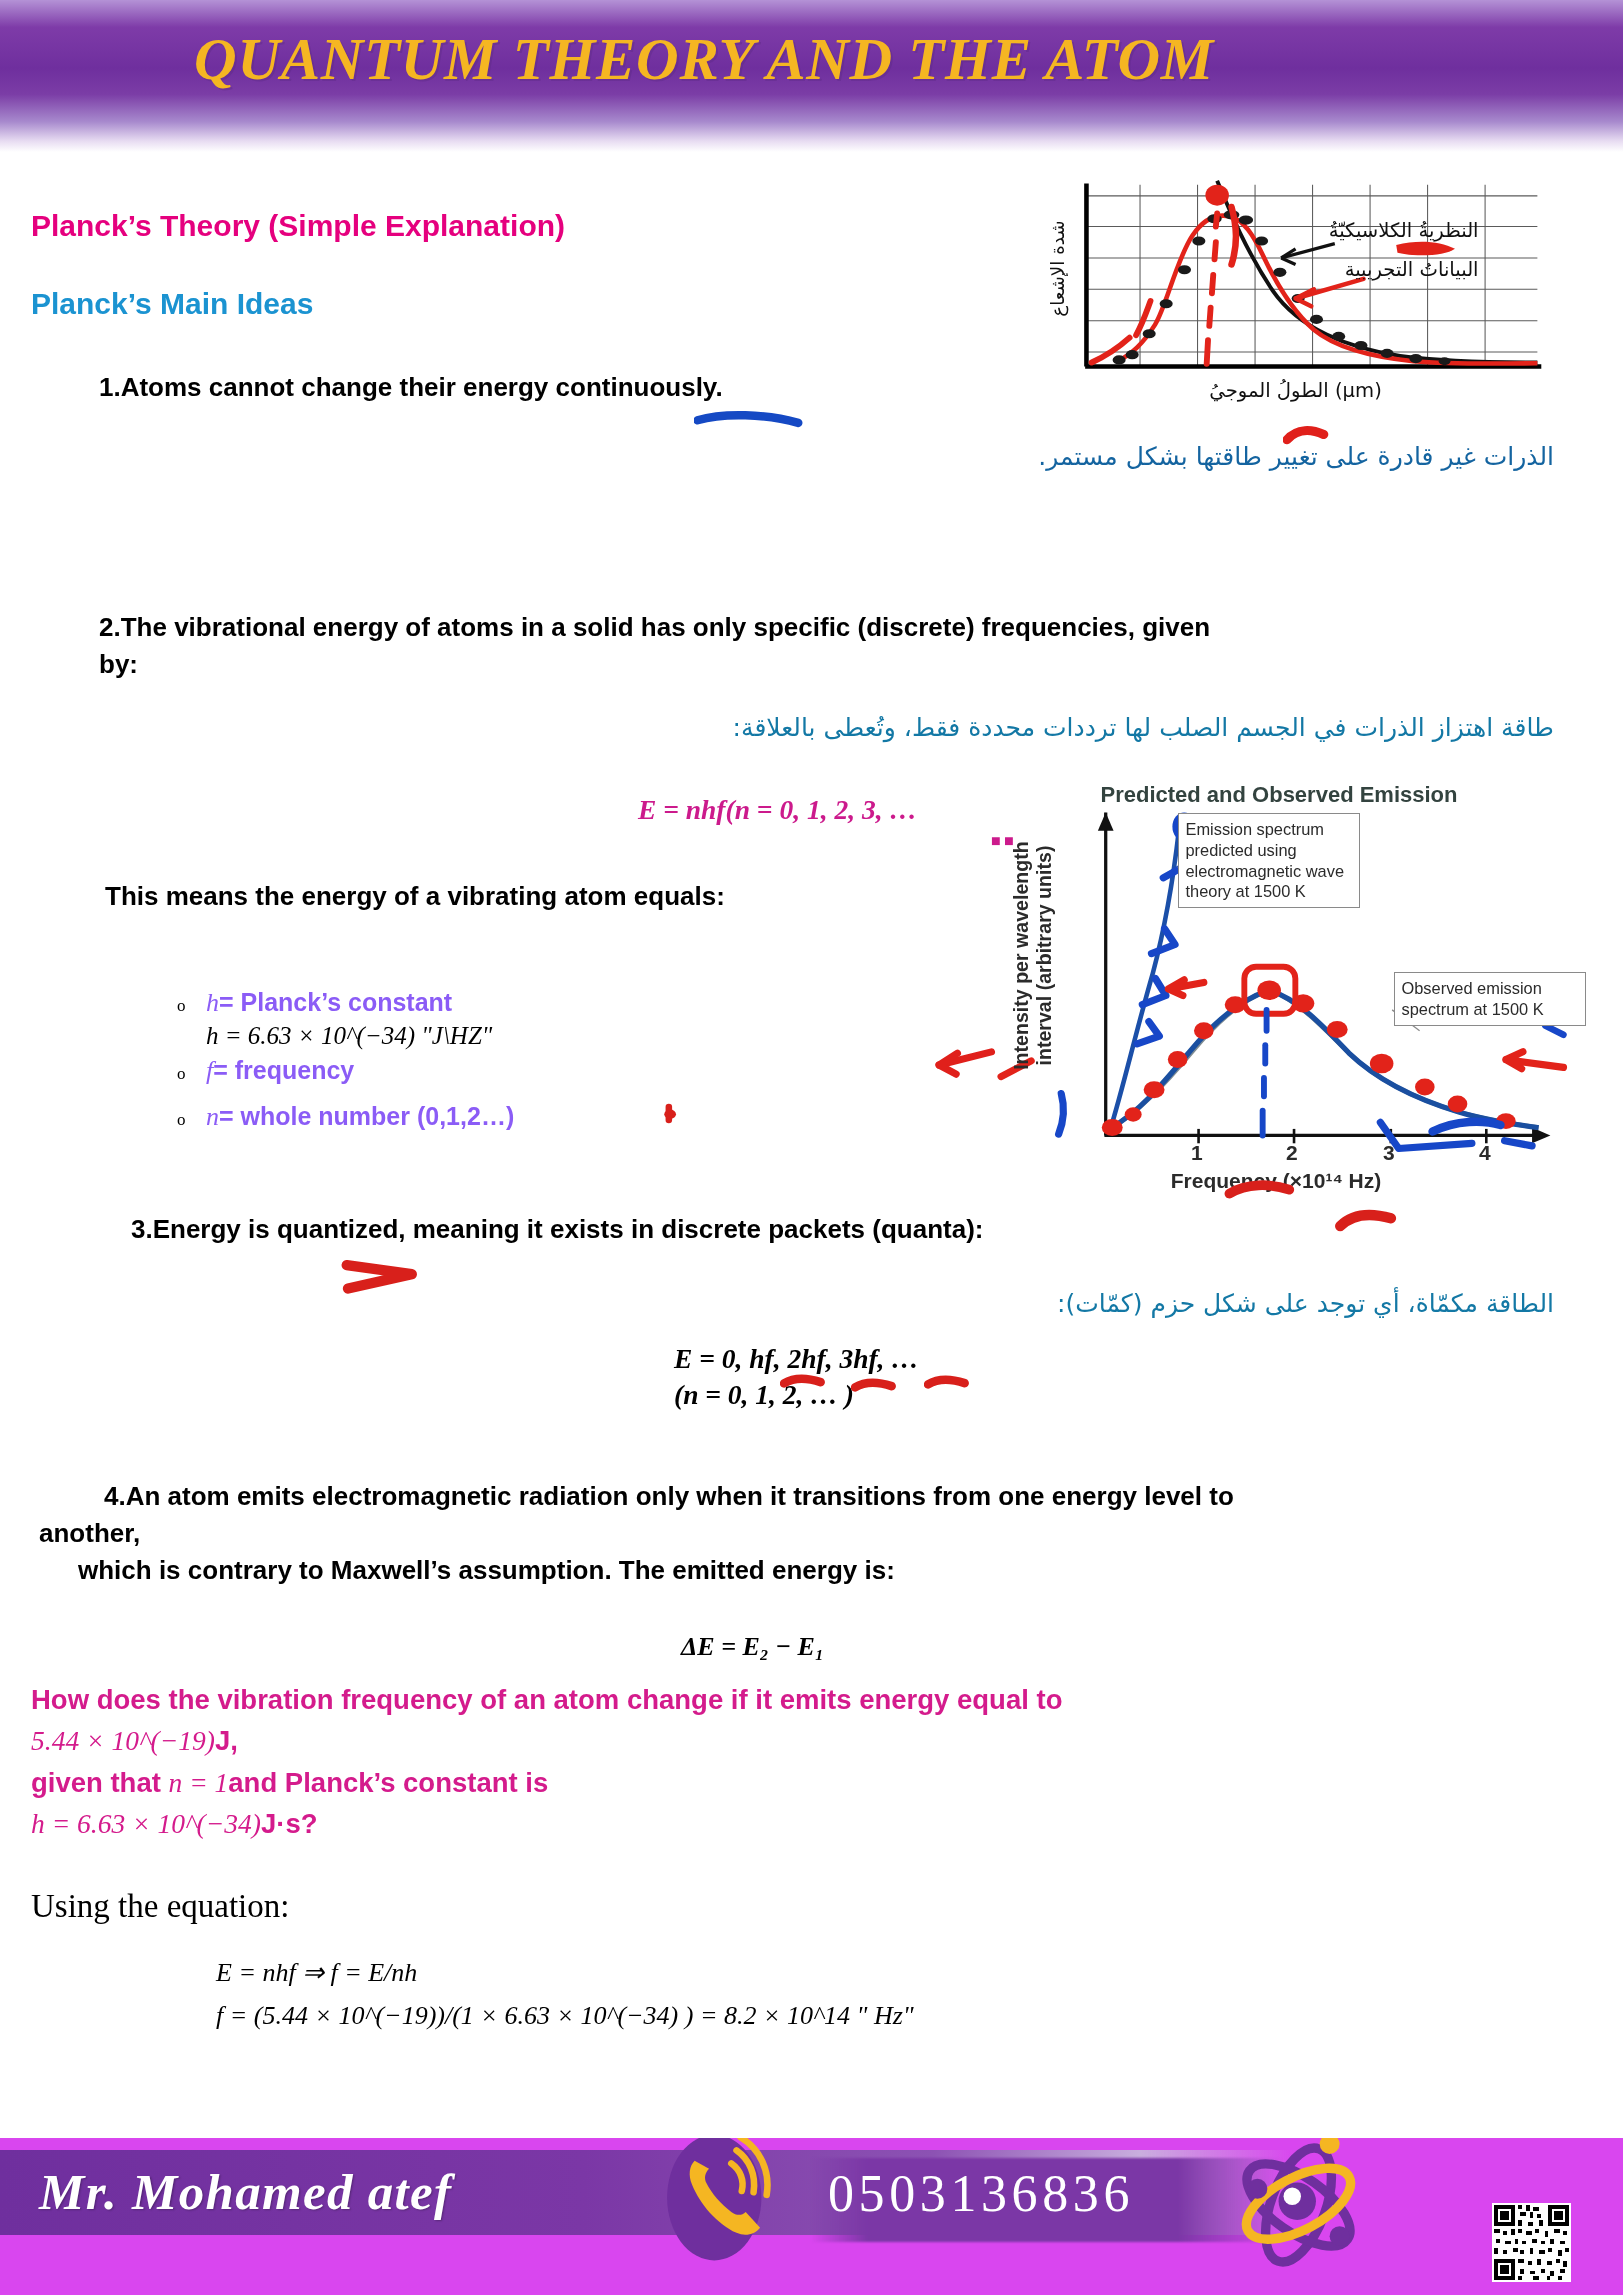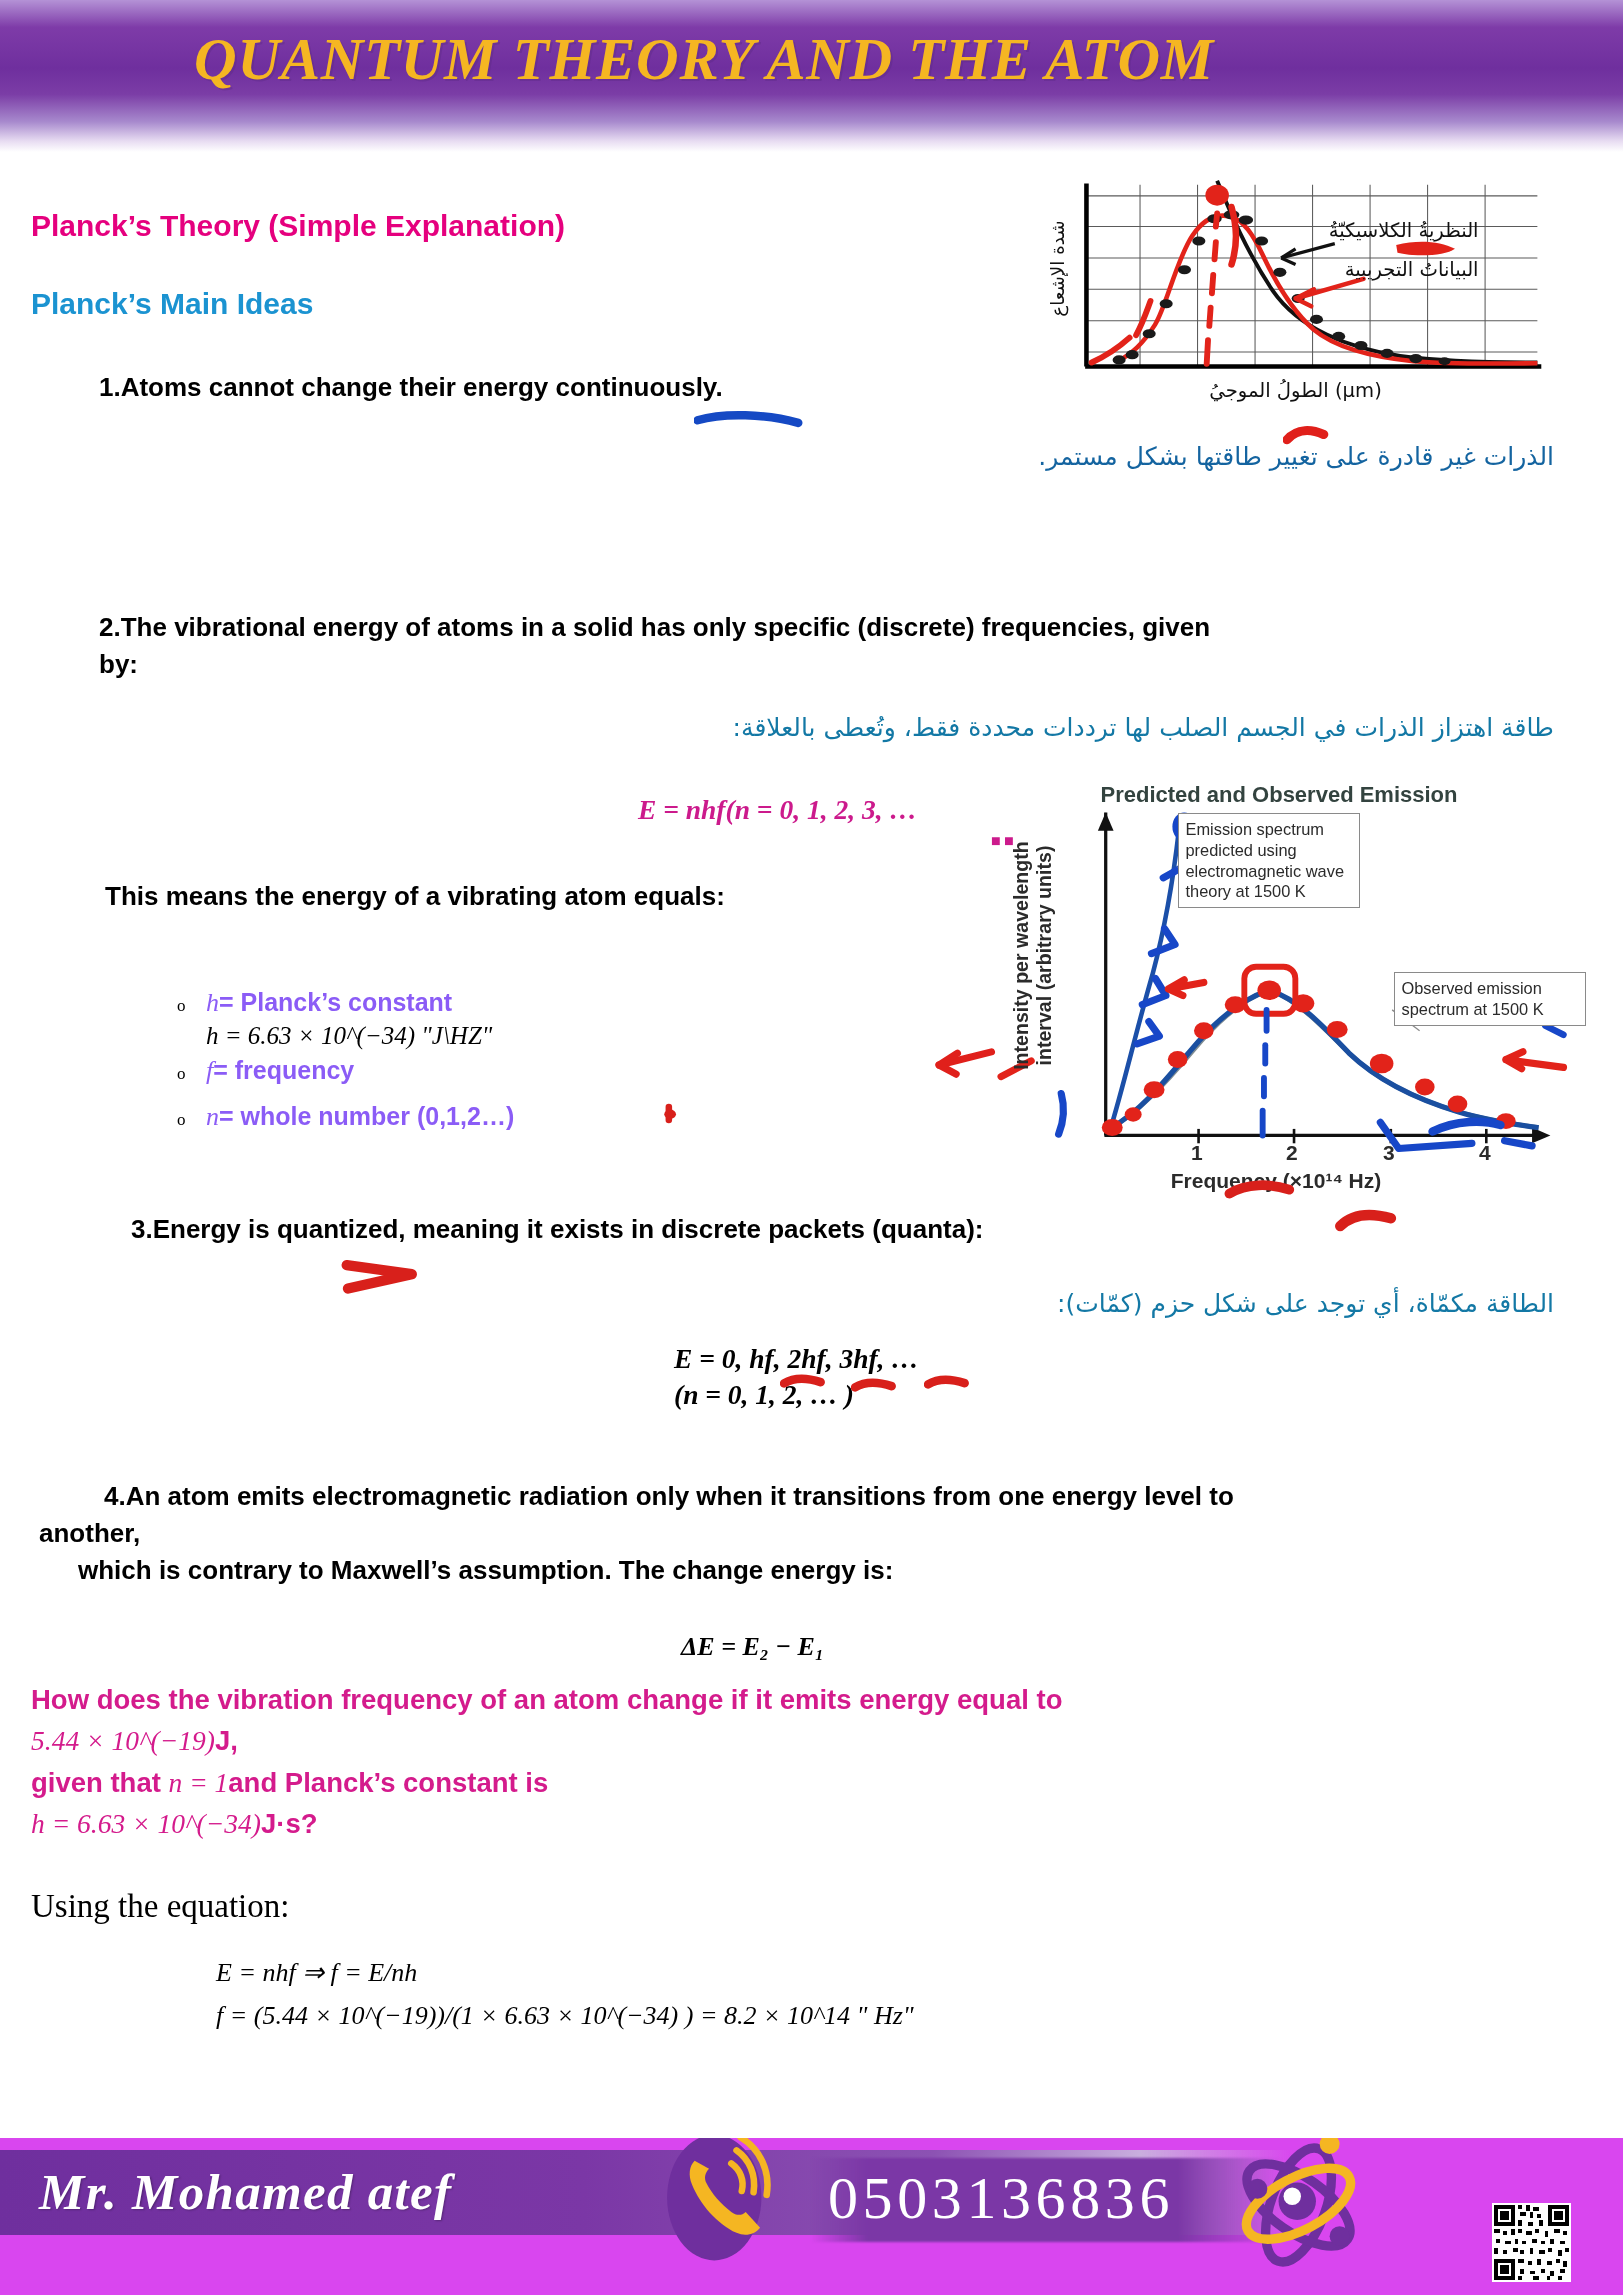--- a/index.html
+++ b/index.html
@@ -165,21 +165,21 @@
     position:absolute;left:39px;top:25px;
     font-family:"Liberation Serif", serif;
     font-style:italic;font-weight:bold;font-size:51px;color:#ffffff;
     text-shadow:1.3px 1.3px 2px rgba(0,0,0,.25);
     letter-spacing:1.3px;
     white-space:nowrap;
   }
   .footer-phone{
     position:absolute;left:828px;top:26px;
     font-family:"Liberation Serif", serif;
-    font-size:60px;color:#ffffff;letter-spacing:4.6px;
+    font-size:52px;color:#ffffff;letter-spacing:4.6px;
     white-space:nowrap;
   }
   .phone-icon{position:absolute;left:654px;top:-6.5px;width:131px;height:131px;}
   .atom-logo{position:absolute;left:1230px;top:-5.2px;width:137px;height:144px;}
   .qr{position:absolute;left:1492px;top:65px;width:79px;height:79px;}
 
   
   .mark{position:absolute;pointer-events:none;}
 </style>
 </head>
@@ -266,21 +266,21 @@
 <svg class="mark" style="left:851px;top:1377px;" width="46" height="17" viewBox="0 0 70 26">
   <path d="M6,16 C22,6 44,8 62,14" stroke="#d8201b" stroke-width="13" fill="none" stroke-linecap="round"></path>
 </svg>
 <svg class="mark" style="left:924px;top:1374px;" width="46" height="17" viewBox="0 0 70 26">
   <path d="M6,16 C22,6 44,8 62,14" stroke="#d8201b" stroke-width="13" fill="none" stroke-linecap="round"></path>
 </svg>
 
 <div class="body-bold" style="left:39px;top:1478px;width:1531px;">
   <span style="display:inline-block;padding-left:65px;">4.An atom emits electromagnetic radiation only when it transitions from one energy level to</span><br>
   <span>another,</span><br>
-  <span style="display:inline-block;padding-left:39px;">which is contrary to Maxwell’s assumption. The change energy is:</span>
+  <span style="display:inline-block;padding-left:39px;">which is contrary to Maxwell’s assumption. The emitted energy is:</span>
 </div>
 
 <div class="formula formula-b" style="left:681px;top:1632px;font-size:26px;">ΔE = E₂ − E₁</div>
 
 <div class="q-pink" style="left:31px;top:1679px;width:1538px;">
   <span>How does the vibration frequency of an atom change if it emits energy equal to</span><br>
   <span class="mathy">5.44 × 10^(−19)</span><span>J,</span><br>
   <span>given that </span><span class="mathy">n = 1</span><span>and Planck’s constant is</span><br>
   <span class="mathy">h = 6.63 × 10^(−34)</span><span>J·s?</span>
 </div>

